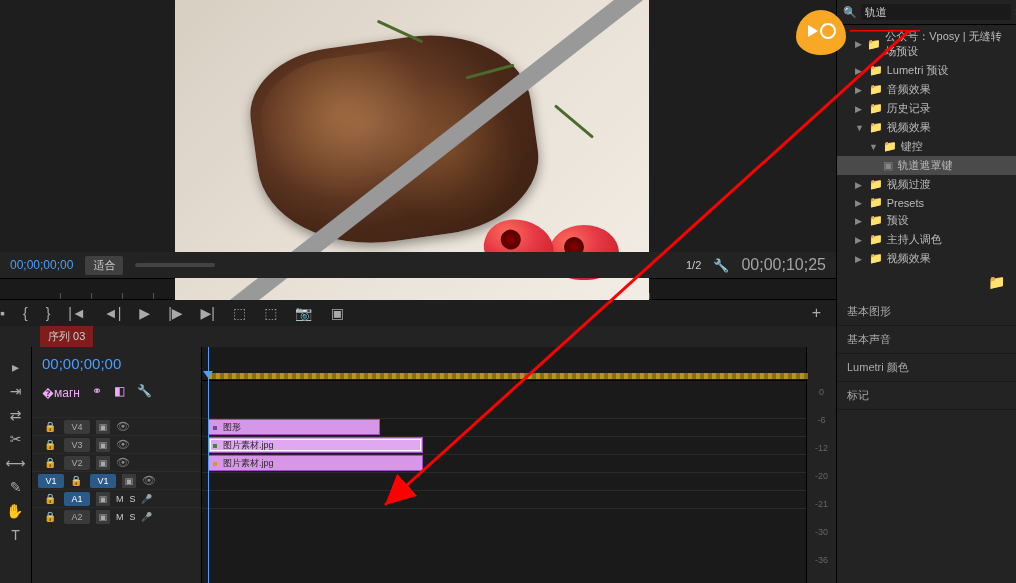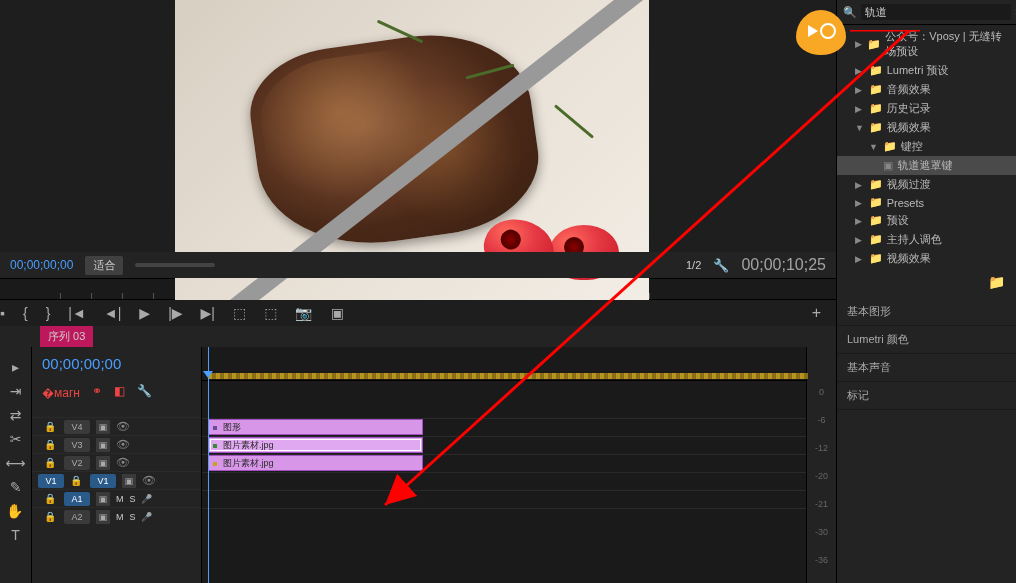--- a/index.html
+++ b/index.html
@@ -31,44 +31,44 @@
 .zoom-bar { width: 80px; height: 4px; background: #444; border-radius: 2px; }
 .spacer { flex: 1; }
 .half { font-size: 11px; }
 .wrench { font-size: 13px; }
 .timeline-ruler { height: 24px; background: #1a1a1a; display: flex; align-items: flex-end; padding-left: 60px; border-top: 1px solid #000; }
 .ruler-mark { width: 1px; height: 6px; background: #555; margin-right: 30px; }
 .transport { height: 30px; background: #1e1e1e; display: flex; align-items: center; justify-content: center; gap: 18px; border-top: 1px solid #000; }
 .transport span { font-size: 14px; color: #aaa; cursor: pointer; }
 .transport .plus { margin-left: auto; margin-right: 15px; font-size: 16px; }
 .seq-tab { height: 22px; background: #232323; display: flex; align-items: center; padding-left: 40px; font-size: 11px; }
-.seq-tab span { padding: 3px 8px; background: #be185d; }
+.seq-tab span { padding: 3px 8px; background: #7f1d1d; }
 .timeline { flex: 1; background: #1e1e1e; display: flex; position: relative; }
 .tools-col { width: 32px; background: #232323; border-right: 1px solid #000; display: flex; flex-direction: column; align-items: center; gap: 8px; padding-top: 12px; }
 .tools-col span { color: #aaa; font-size: 14px; cursor: pointer; }
 .track-header-col { width: 170px; background: #232323; border-right: 1px solid #000; }
 .timecode-big { color: #4a9eff; font-size: 15px; padding: 8px 10px; }
 .track-opts { display: flex; gap: 12px; padding: 4px 10px 8px; }
-.track-opts span { color: #ef4444; font-size: 12px; }
+.track-opts span { color: #f0abfc; font-size: 12px; }
 .track-row { height: 18px; display: flex; align-items: center; gap: 6px; padding-left: 12px; border-top: 1px solid #2a2a2a; }
 .lock { width: 14px; color: #666; font-size: 10px; }
 .trk-label { width: 26px; height: 14px; background: #3a3a3a; color: #aaa; font-size: 9px; display: flex; align-items: center; justify-content: center; border-radius: 2px; }
 .trk-label.active { background: #2a5a8a; color: #fff; }
 .trk-btn { width: 14px; height: 14px; background: #3a3a3a; color: #aaa; font-size: 9px; display: flex; align-items: center; justify-content: center; }
 .eye { color: #888; font-size: 11px; }
 .track-content { flex: 1; position: relative; background: #1a1a1a; }
 .tl-ruler { height: 34px; position: relative; border-bottom: 1px solid #000; }
 .playhead-line { position: absolute; left: 6px; top: 0; bottom: 0; width: 1px; background: #4a9eff; z-index: 5; }
 .playhead-line::before { content: ''; position: absolute; top: 24px; left: -5px; width: 0; height: 0; border-left: 5px solid transparent; border-right: 5px solid transparent; border-top: 7px solid #4a9eff; }
 .work-area { position: absolute; left: 6px; top: 26px; width: 600px; height: 6px; background: repeating-linear-gradient(90deg, #b8941f 0, #b8941f 4px, #8a6f17 4px, #8a6f17 8px); }
 .track-lane { height: 18px; border-bottom: 1px solid #2a2a2a; position: relative; }
 .clip { position: absolute; left: 6px; height: 16px; background: #d896e8; border: 1px solid #a050c0; top: 0; }
 .clip-label { position: absolute; left: 4px; top: 1px; font-size: 9px; color: #2a2a2a; white-space: nowrap; }
 .clip .dot { position: absolute; left: 4px; top: 6px; width: 4px; height: 4px; }
-.clip.v3 { width: 215px; }
+.clip.v3 { width: 172px; }
 .clip.v2 { width: 215px; background: #e0a8f0; }
 .clip.v2::after { content: ''; position: absolute; inset: 1px; border: 1px solid #fff; }
 .clip.v1 { width: 215px; }
 .scale-col { width: 30px; background: #232323; border-left: 1px solid #000; padding-top: 40px; }
 .scale-col div { font-size: 9px; color: #666; text-align: center; margin-bottom: 18px; }
 .search-row { display: flex; align-items: center; padding: 4px 6px; gap: 4px; border-bottom: 1px solid #000; }
 .search-row input { flex: 1; background: #1a1a1a; border: none; color: #ccc; font-size: 11px; padding: 2px 4px; outline: none; }
 .search-row .x { color: #888; font-size: 12px; }
 .tree { padding: 2px 0; }
 .tree-item { display: flex; align-items: center; padding: 2px 4px; gap: 4px; font-size: 11px; color: #bbb; cursor: pointer; }
@@ -325,22 +325,22 @@
         </div>
       <div class="tree-item d1">
           <span class="arrow">▶</span>
           <span class="folder">📁</span>
           <span>视频效果</span>
         </div>
     </div>
     <div class="new-folder-icon">📁</div>
     <div class="panel-list">
       <div>基本图形</div>
+      <div>基本声音</div>
       <div>Lumetri 颜色</div>
-      <div>基本声音</div>
       <div>标记</div>
     </div>
   </div>
 </div>
 
 <svg class="arrow-annotation">
   <defs>
     <marker id="ah" markerWidth="12" markerHeight="12" refX="10" refY="5" orient="auto">
       <path d="M0,0 L10,5 L0,10 Z" fill="#ff0000"></path>
     </marker>

